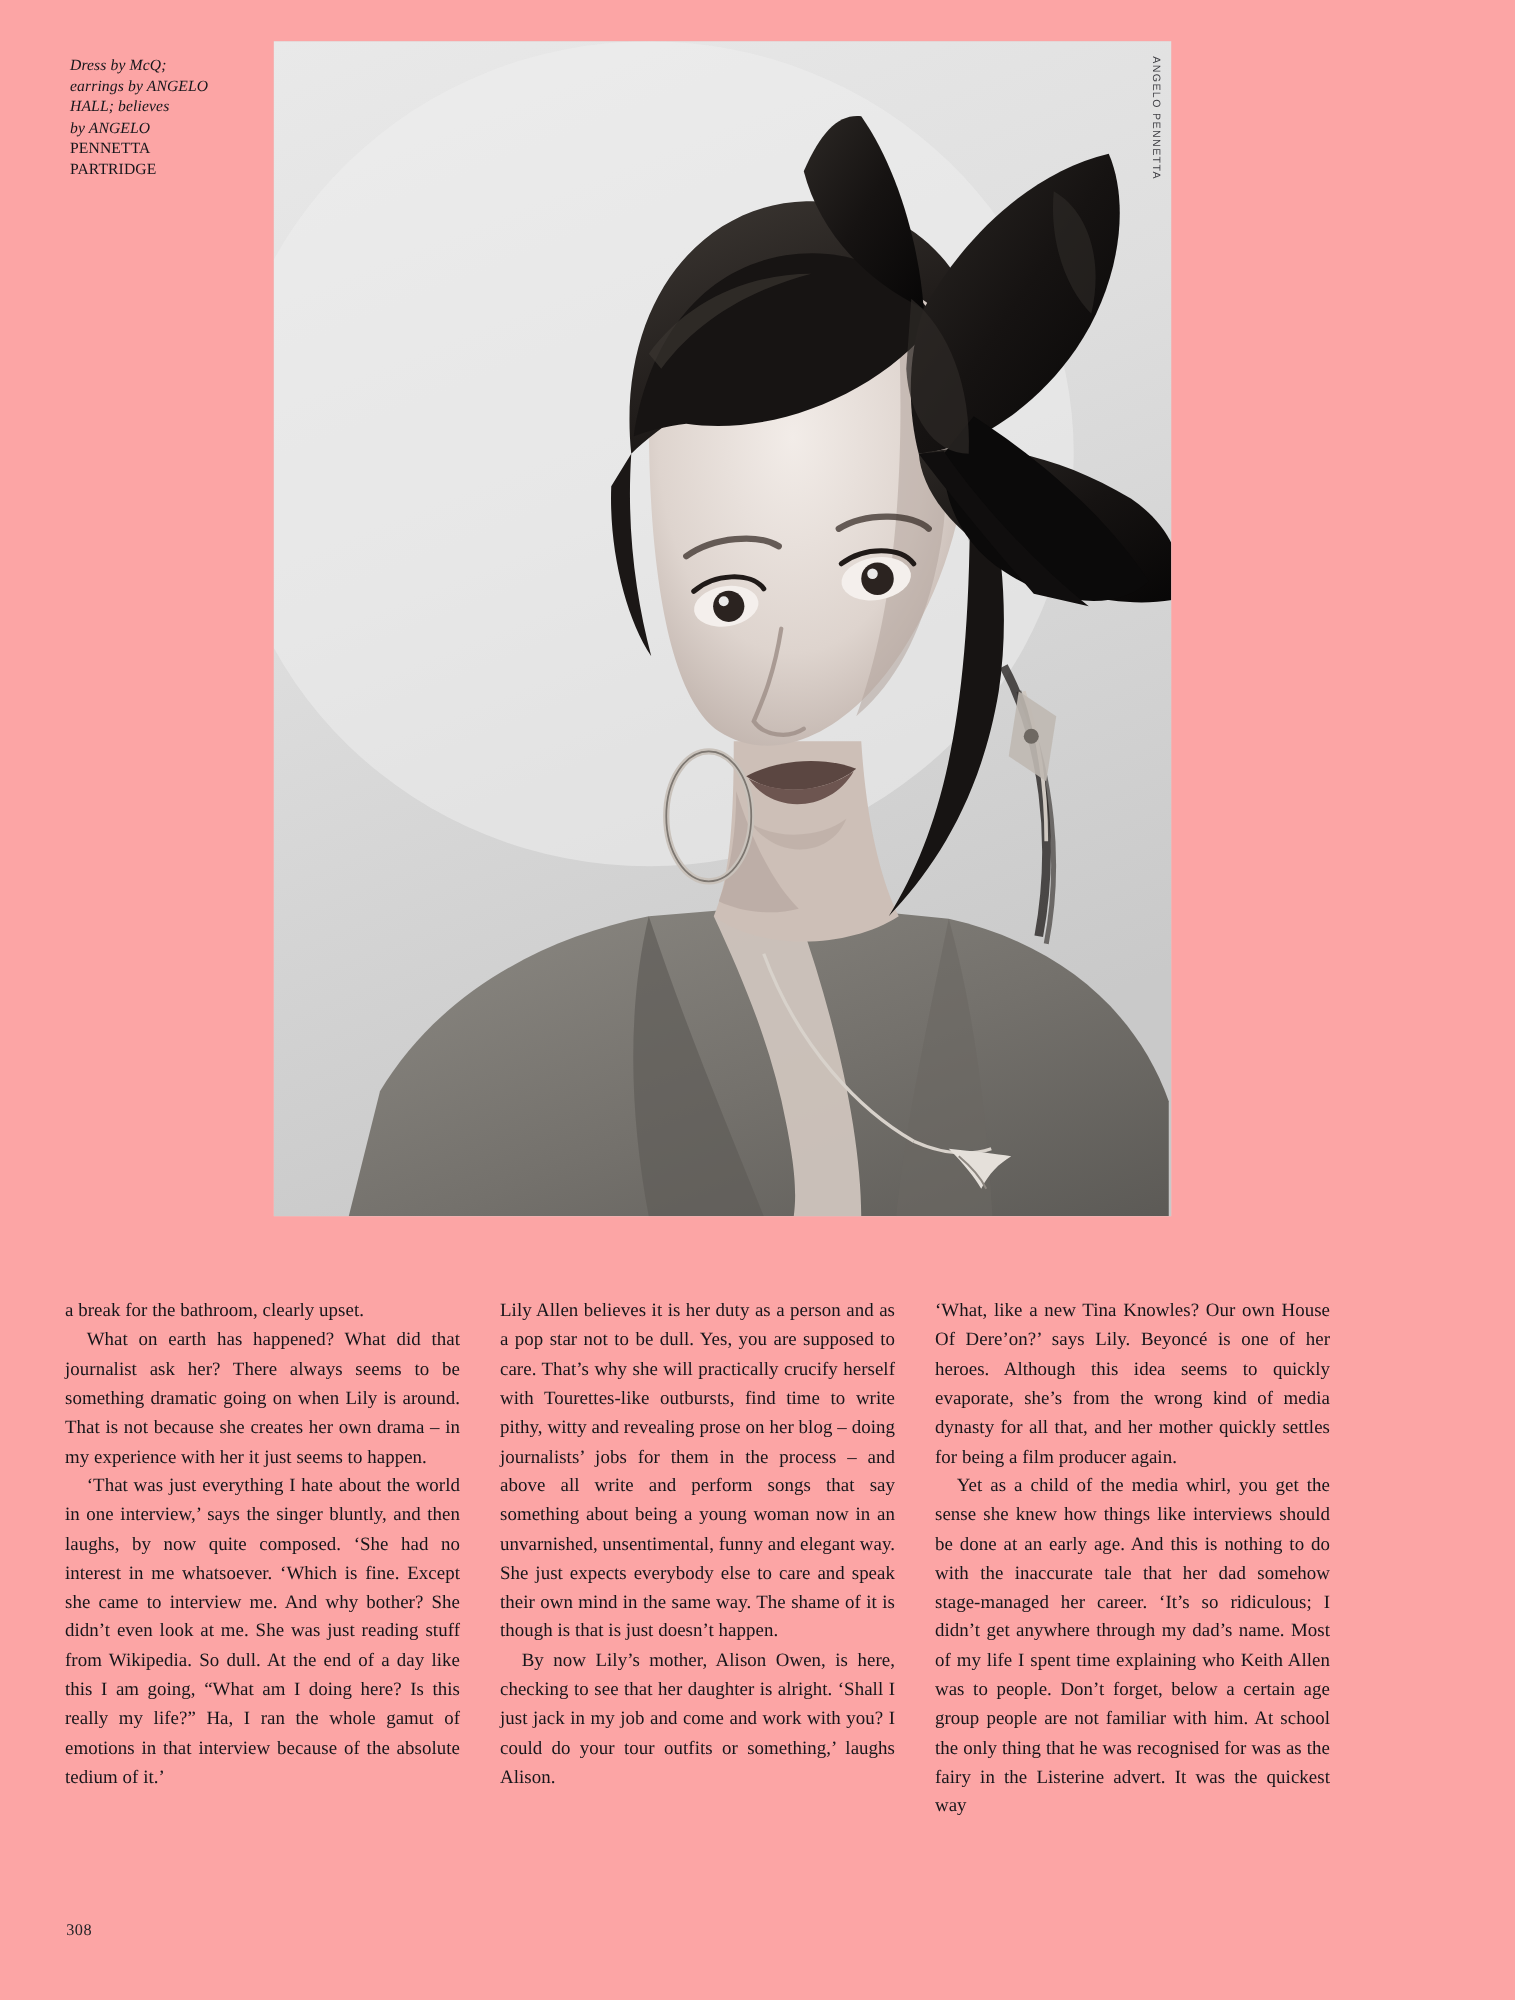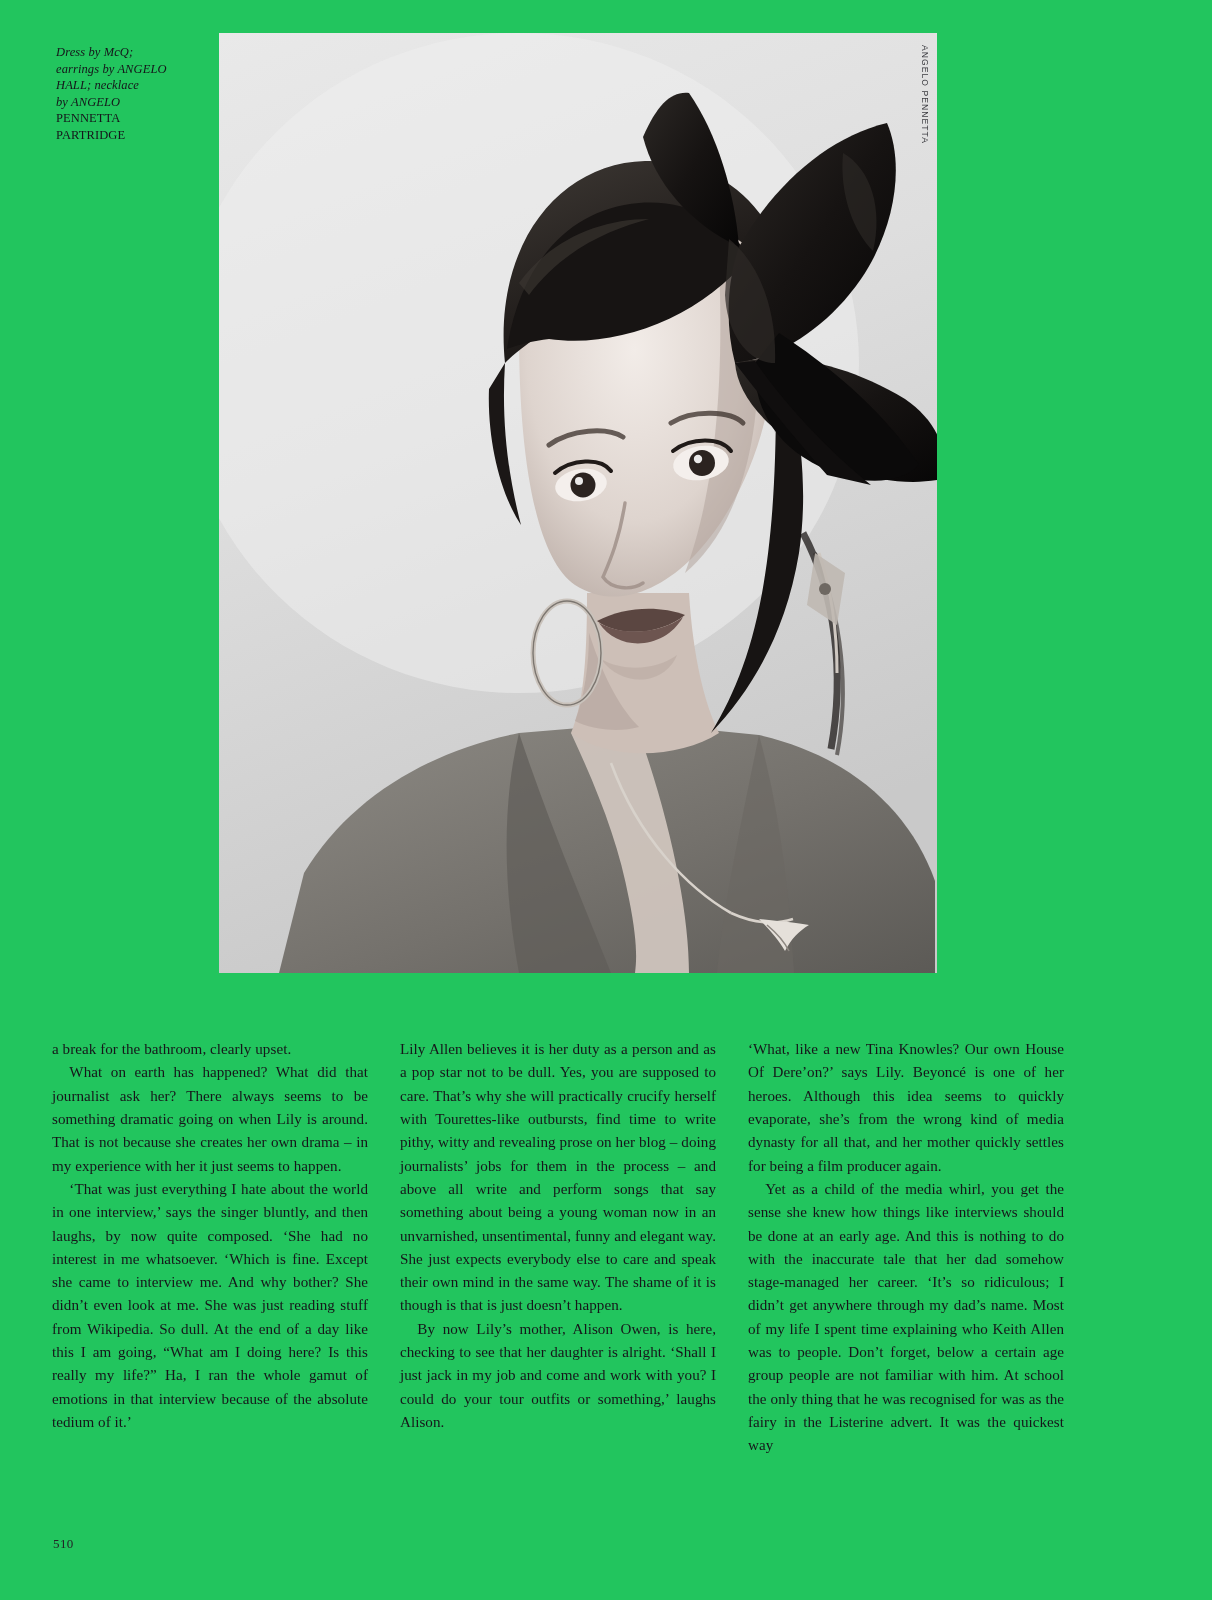--- a/index.html
+++ b/index.html
@@ -12,21 +12,21 @@
     height: 1600px;
     position: relative;
     font-family: "Liberation Serif", serif;
     color: #1a1a1a;
     overflow: hidden;
   }
 
   .page {
     position: absolute;
     inset: 0;
-    background: #22c55e;
+    background: #fca5a5;
   }
 
   
   .credit {
     position: absolute;
     left: 56px;
     top: 44px;
     width: 150px;
     font-family: "Liberation Serif", serif;
     font-size: 12.5px;
@@ -99,21 +99,21 @@
   }
 </style>
 </head>
 <body>
 
 <div class="page">
 
   <div class="credit">
     <span class="it">Dress by McQ;</span><br>
     <span class="it">earrings by ANGELO</span><br>
-    <span class="it">HALL; necklace</span><br>
+    <span class="it">HALL; believes</span><br>
     <span class="it">by ANGELO</span><br>
     <span class="caps">PENNETTA</span><br>
     <span class="caps">PARTRIDGE</span>
   </div>
 
   <div class="photo-wrap">
     <svg class="photo-svg" viewBox="0 0 718 940" preserveAspectRatio="xMidYMid slice">
       <defs>
         <linearGradient id="bgGrad" x1="0" y1="0" x2="0.3" y2="1">
           <stop offset="0%" stop-color="#e9e9e9"></stop>
@@ -220,14 +220,14 @@
     <div class="col">
       <p>Lily Allen believes it is her duty as a person and as a pop star not to be dull. Yes, you are supposed to care. That’s why she will practically crucify herself with Tourettes-like outbursts, find time to write pithy, witty and revealing prose on her blog – doing journalists’ jobs for them in the process – and above all write and perform songs that say something about being a young woman now in an unvarnished, unsentimental, funny and elegant way. She just expects everybody else to care and speak their own mind in the same way. The shame of it is though is that is just doesn’t happen.</p>
       <p>By now Lily’s mother, Alison Owen, is here, checking to see that her daughter is alright. ‘Shall I just jack in my job and come and work with you? I could do your tour outfits or something,’ laughs Alison.</p>
     </div>
     <div class="col">
       <p>‘What, like a new Tina Knowles? Our own House Of Dere’on?’ says Lily. Beyoncé is one of her heroes. Although this idea seems to quickly evaporate, she’s from the wrong kind of media dynasty for all that, and her mother quickly settles for being a film producer again.</p>
       <p>Yet as a child of the media whirl, you get the sense she knew how things like interviews should be done at an early age. And this is nothing to do with the inaccurate tale that her dad somehow stage-managed her career. ‘It’s so ridiculous; I didn’t get anywhere through my dad’s name. Most of my life I spent time explaining who Keith Allen was to people. Don’t forget, below a certain age group people are not familiar with him. At school the only thing that he was recognised for was as the fairy in the Listerine advert. It was the quickest way</p>
     </div>
   </div>
 
-  <div class="folio">510</div>
+  <div class="folio">308</div>
 </div>
 
 </body></html>

